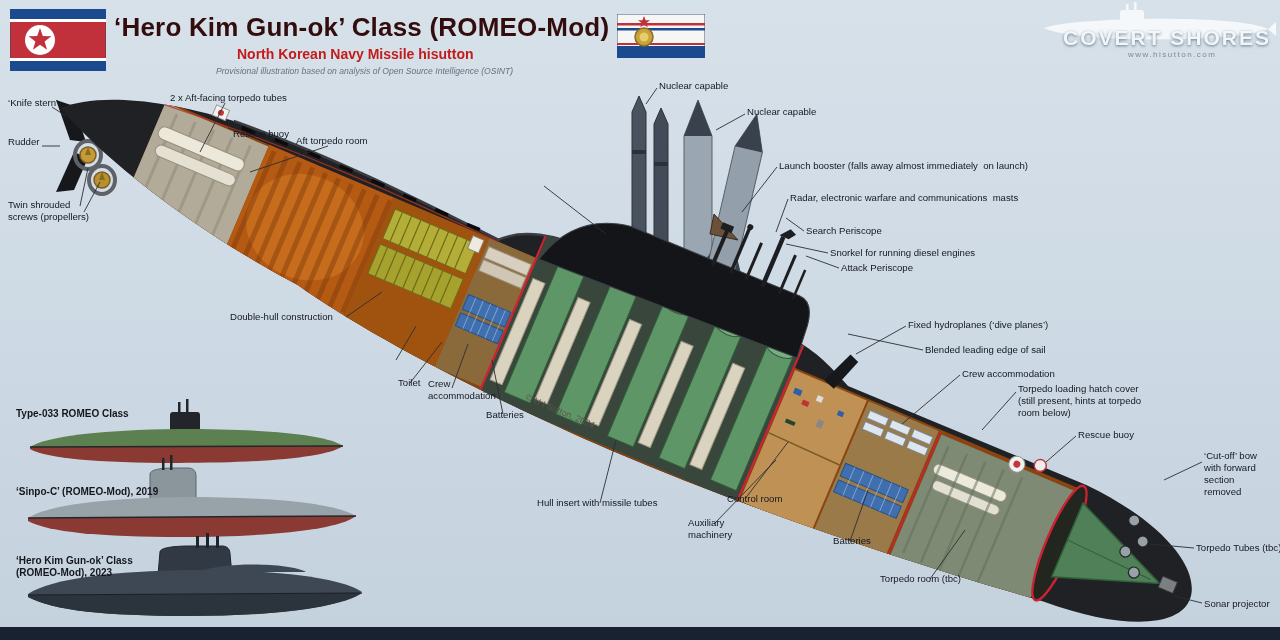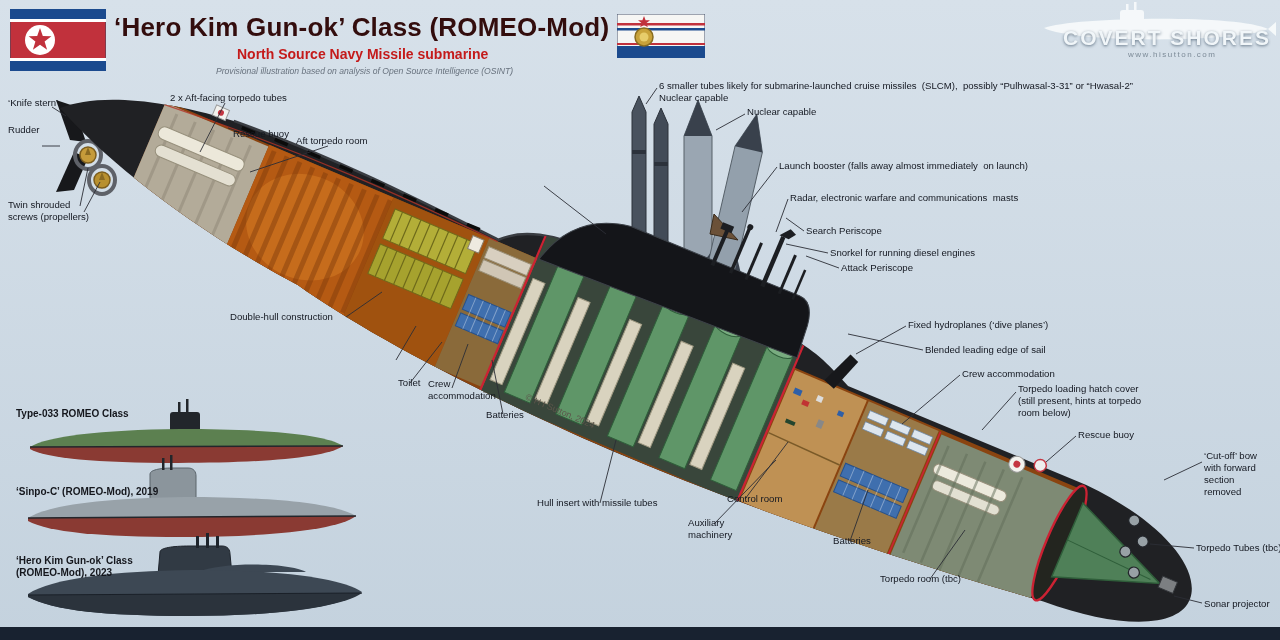--- a/index.html
+++ b/index.html
@@ -274,38 +274,38 @@
       <line x1="960" y1="375" x2="902" y2="424"></line>
       <line x1="1016" y1="392" x2="982" y2="430"></line>
       <line x1="1076" y1="436" x2="1046" y2="462"></line>
       <line x1="1202" y1="462" x2="1164" y2="480"></line>
       <line x1="1194" y1="548" x2="1150" y2="544"></line>
       <line x1="1202" y1="603" x2="1174" y2="596"></line>
     </svg>
 
   <div id="callout-layer">
       <div class="callout" style="left: 8px; top: 97px;"><span>‘Knife stern’</span></div>
-      <div class="callout" style="left: 8px; top: 124px;"><span>Rudder</span></div>
+      <div class="callout" style="left: 8px; top: 136px;"><span>Rudder</span></div>
       <div class="callout" style="left: 8px; top: 199px;"><span>Twin shrouded
 screws (propellers)</span></div>
       <div class="callout" style="left: 170px; top: 92px;"><span>2 x Aft-facing torpedo tubes</span></div>
       <div class="callout" style="left: 233px; top: 128px;"><span>Rescue buoy</span></div>
       <div class="callout" style="left: 296px; top: 135px;"><span>Aft torpedo room</span></div>
       <div class="callout" style="left: 230px; top: 311px;"><span>Double-hull construction</span></div>
       <div class="callout" style="left: 398px; top: 377px;"><span>Toilet</span></div>
       <div class="callout" style="left: 428px; top: 378px;"><span>Crew
 accommodation</span></div>
       <div class="callout" style="left: 486px; top: 409px;"><span>Batteries</span></div>
       <div class="callout" style="left: 537px; top: 497px;"><span>Hull insert with missile tubes</span></div>
       <div class="callout" style="left: 727px; top: 493px;"><span>Control room</span></div>
       <div class="callout" style="left: 688px; top: 517px;"><span>Auxiliary
 machinery</span></div>
       <div class="callout" style="left: 833px; top: 535px;"><span>Batteries</span></div>
       <div class="callout" style="left: 880px; top: 573px;"><span>Torpedo room (tbc)</span></div>
-      <div class="callout" style="left: 659px; top: 80px;"><span>6 smaller tubes likely for submarine-launched cruise missiles  (SLCM),  possibly “Pulhwasal-3-31” or “Hwasal-2”</span><div class="callout-sub">Nuclear capable</div></div>
+      <div class="callout" style="left: 659px; top: 80px;"><div class="callout-sub">Nuclear capable</div></div>
       <div class="callout" style="left: 747px; top: 106px;"><div class="callout-sub">Nuclear capable</div></div>
       <div class="callout" style="left: 779px; top: 160px;"><span>Launch booster (falls away almost immediately  on launch)</span></div>
       <div class="callout" style="left: 790px; top: 192px;"><span>Radar, electronic warfare and communications  masts</span></div>
       <div class="callout" style="left: 806px; top: 225px;"><span>Search Periscope</span></div>
       <div class="callout" style="left: 830px; top: 247px;"><span>Snorkel for running diesel engines</span></div>
       <div class="callout" style="left: 841px; top: 262px;"><span>Attack Periscope</span></div>
       <div class="callout" style="left: 908px; top: 319px;"><span>Fixed hydroplanes (‘dive planes’)</span></div>
       <div class="callout" style="left: 925px; top: 344px;"><span>Blended leading edge of sail</span></div>
       <div class="callout" style="left: 962px; top: 368px;"><span>Crew accommodation</span></div>
       <div class="callout" style="left: 1018px; top: 383px;"><span>Torpedo loading hatch cover
@@ -331,21 +331,21 @@
     <svg width="96" height="62" style="position:absolute;left:10px;top:9px">
       <rect width="96" height="62" fill="#c1313c" stroke="#3a465c" stroke-width="1"></rect>
       <rect width="96" height="10" fill="#1b4a8e"></rect>
       <rect y="52" width="96" height="10" fill="#1b4a8e"></rect>
       <rect y="10" width="96" height="3" fill="#ffffff"></rect>
       <rect y="49" width="96" height="3" fill="#ffffff"></rect>
       <circle cx="30" cy="31" r="15" fill="#ffffff"></circle>
       <polygon points="30,19 32.8,27.1 41.4,27.3 34.6,32.5 37.1,40.7 30,35.8 22.9,40.7 25.4,32.5 18.6,27.3 27.2,27.1" fill="#c1313c"></polygon>
     </svg>
     <div class="hdr-title">‘Hero Kim Gun-ok’ Class (ROMEO-Mod)</div>
-    <div class="hdr-sub">North Source Navy Missile submarine</div>
+    <div class="hdr-sub">North Korean Navy Missile hisutton</div>
     <div class="hdr-note">Provisional illustration based on analysis of Open Source Intelligence (OSINT)</div>
     <svg width="88" height="44" style="position:absolute;left:617px;top:14px">
       <rect width="88" height="44" fill="#f6f6f4" stroke="#44506a" stroke-width="1"></rect>
       <rect y="9" width="88" height="2.5" fill="#c1313c"></rect>
       <rect y="14" width="88" height="2.5" fill="#1b4a8e"></rect>
       <rect y="29" width="88" height="2" fill="#c1313c"></rect>
       <rect y="32" width="88" height="12" fill="#1b4a8e"></rect>
       <circle cx="27" cy="23" r="9" fill="#c8a23a" stroke="#8a6d1f" stroke-width="1.5"></circle>
       <circle cx="27" cy="23" r="4" fill="#e4c express" opacity="0"></circle>
       <circle cx="27" cy="23" r="4.5" fill="#e7cd6b"></circle>

